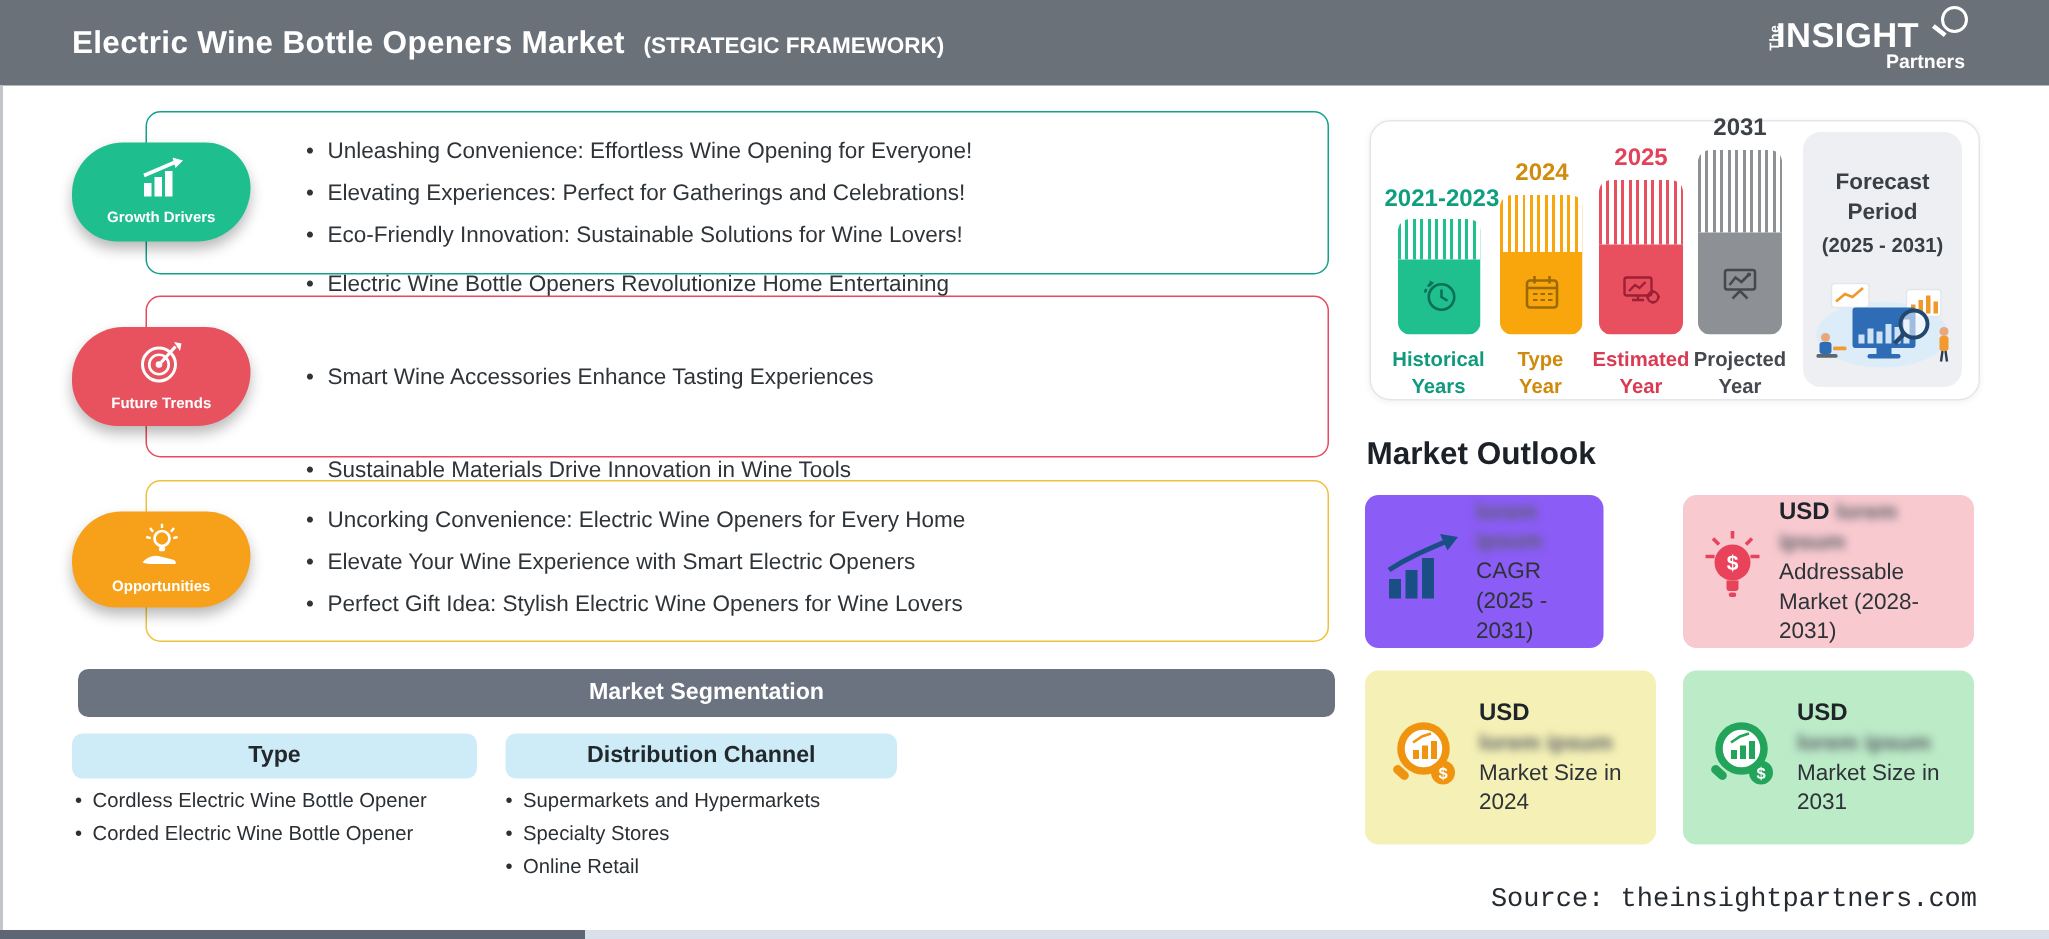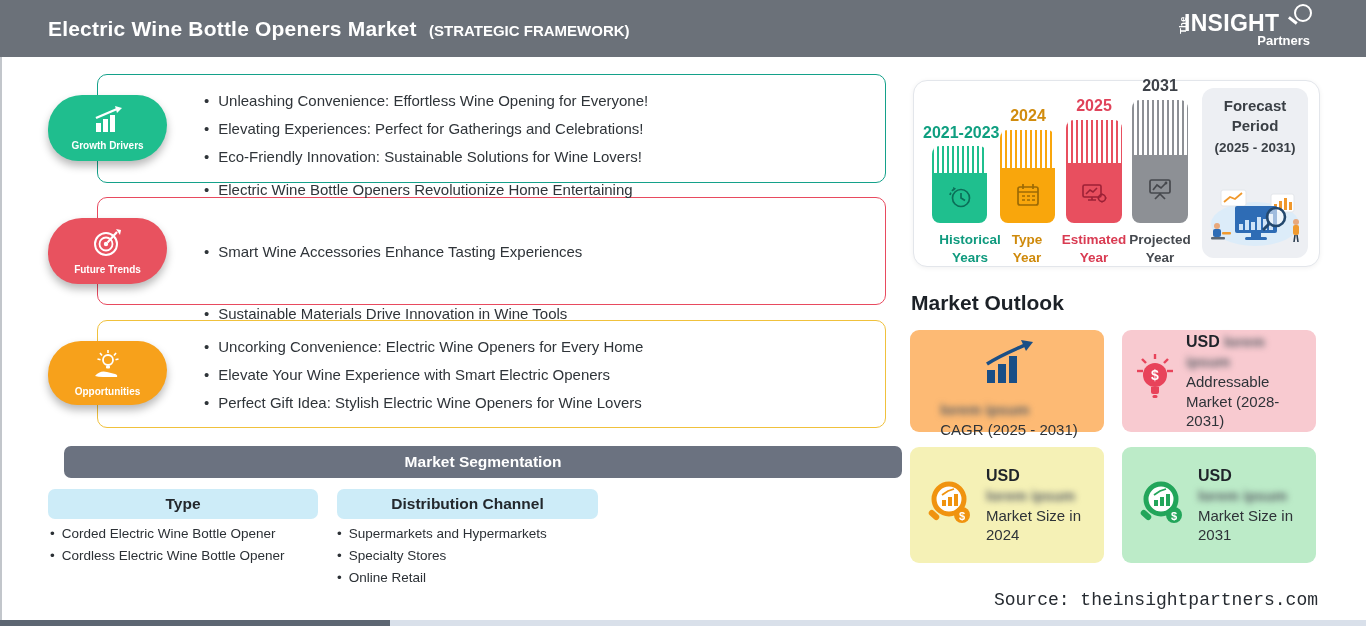--- a/index.html
+++ b/index.html
@@ -36,21 +36,21 @@
 
   .badge{position:absolute;left:48px;width:119px;height:66px;border-radius:34px 30px 36px 30px;
          display:flex;flex-direction:column;align-items:center;justify-content:center;gap:2px;
          color:#fff;box-shadow:0 5px 9px rgba(0,0,0,.28);}
   .badge-gd{top:95px;background:#1fbe8e;}
   .badge-ft{top:218px;background:#e8525f;}
   .badge-op{top:341px;background:#f7a11b;height:64px;}
   .badge .blabel{font-size:10px;font-weight:bold;}
 
   
-  .seg-bar{position:absolute;left:64px;top:446px;width:838px;height:32px;background:#6b7280;
+  .seg-bar{position:absolute;left:52px;top:446px;width:838px;height:32px;background:#6b7280;
            border-radius:7px;color:#fff;font-weight:bold;font-size:15.5px;
            display:flex;align-items:center;justify-content:center;}
   .seg-head{position:absolute;top:489px;height:30px;background:#cdecf8;border-radius:7px;
             display:flex;align-items:center;justify-content:center;font-weight:bold;
             font-size:15.5px;color:#23282d;}
   .seg-head.type{left:48px;width:270px;}
   .seg-head.dc{left:337px;width:261px;}
   .seg-list{position:absolute;top:526px;display:flex;flex-direction:column;gap:7px;
             font-size:13.5px;color:#2b3035;}
   .seg-list.type{left:50px;}
@@ -76,36 +76,36 @@
   .bar-2 .stripes{height:38px;background:repeating-linear-gradient(90deg,#f9a60c 0 2px,#fff 2px 5px);}
   .bar-2 .body{background:#f9a60c;}
   .bar-3{left:1066px;top:120px;width:56px;height:103px;}
   .bar-3 .stripes{height:43px;background:repeating-linear-gradient(90deg,#e84f5f 0 2px,#fff 2px 5px);}
   .bar-3 .body{background:#e84f5f;}
   .bar-4{left:1132px;top:100px;width:56px;height:123px;}
   .bar-4 .stripes{height:55px;background:repeating-linear-gradient(90deg,#8d9095 0 2px,#fff 2px 5px);}
   .bar-4 .body{background:#8d9095;}
   .bar-label{position:absolute;width:76px;text-align:center;font-weight:bold;font-size:13.5px;line-height:1.3;}
   .bar-label span{display:block;}
-  .bl-1{left:921px;top:231px;color:#0f9a7e;margin-left:11px;}
+  .bl-1{left:921px;top:231px;color:#0f9a7e;}
   .bl-2{left:989px;top:231px;color:#cf8a0b;}
   .bl-3{left:1056px;top:231px;color:#d93b52;}
   .bl-4{left:1122px;top:231px;color:#45494f;}
 
   .forecast{position:absolute;left:1202px;top:88px;width:106px;height:170px;background:#edeff3;
-            border-radius:12px;text-align:center;padding:8px 8px 0;box-sizing:border-box;}
+            border-radius:12px;text-align:center;padding:24px 8px 0;box-sizing:border-box;}
   .fc-title{font-size:15px;font-weight:bold;color:#3a3f45;line-height:1.3;}
   .fc-range{font-size:13.5px;font-weight:600;color:#3a3f45;margin-top:5px;}
   .fc-illus{position:absolute;left:50%;bottom:6px;transform:translateX(-50%);}
 
   
   .outlook-title{position:absolute;left:911px;top:291px;font-size:21px;font-weight:bold;color:#1c2127;}
   .card{position:absolute;border-radius:9px;display:flex;align-items:center;gap:10px;
         padding:10px 8px 10px 12px;box-sizing:border-box;}
-  .card1{left:910px;top:330px;width:194px;height:102px;background:#fdba74;flex-direction:column;}
+  .card1{left:910px;top:330px;width:159px;height:102px;background:#8b5cf6;}
   .card2{left:1122px;top:330px;width:194px;height:102px;background:#f8cad0;}
   .card3{left:910px;top:447px;width:194px;height:116px;background:#f5f1b6;}
   .card4{left:1122px;top:447px;width:194px;height:116px;background:#bcebc8;}
   .card .txt{font-size:15px;color:#2e3338;line-height:1.32;}
   .usd{font-weight:bold;font-size:16px;color:#1f242a;}
   .blurred{filter:blur(3px);font-weight:bold;color:#5a5f66;}
   .card .icon-wrap{flex:0 0 auto;}
 
   .source{position:absolute;right:48px;top:590px;font-size:18px;color:#262b31;font-family:Liberation Mono, monospace;}
 
@@ -188,22 +188,22 @@
         <path d="M4 26 q5 -6 12 -4 l8 2 q3 1 2 3 l-14 0 q-5 0 -8 -1 z" fill="#fff"></path>
       </svg>
     </span>
     <span class="blabel">Opportunities</span>
   </div>
 
   <div class="seg-bar">Market Segmentation</div>
   <div class="seg-head type">Type</div>
   <div class="seg-head dc">Distribution Channel</div>
   <div class="seg-list type">
+    <div class="item">Cordless Electric Wine Bottle Opener</div>
     <div class="item">Corded Electric Wine Bottle Opener</div>
-    <div class="item">Cordless Electric Wine Bottle Opener</div>
   </div>
   <div class="seg-list dc">
     <div class="item">Supermarkets and Hypermarkets</div>
     <div class="item">Specialty Stores</div>
     <div class="item">Online Retail</div>
   </div>
 
   <div class="years-panel"></div>
 
   <div class="year-label yl-1">2021-2023</div>

